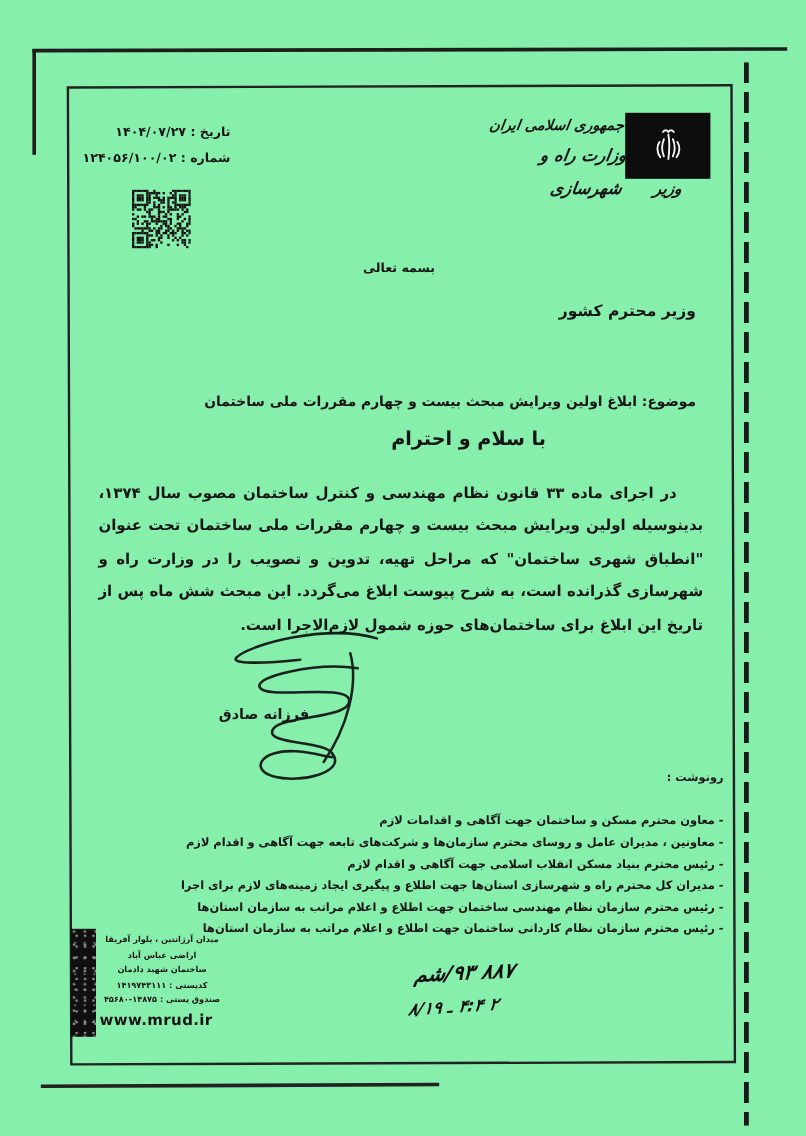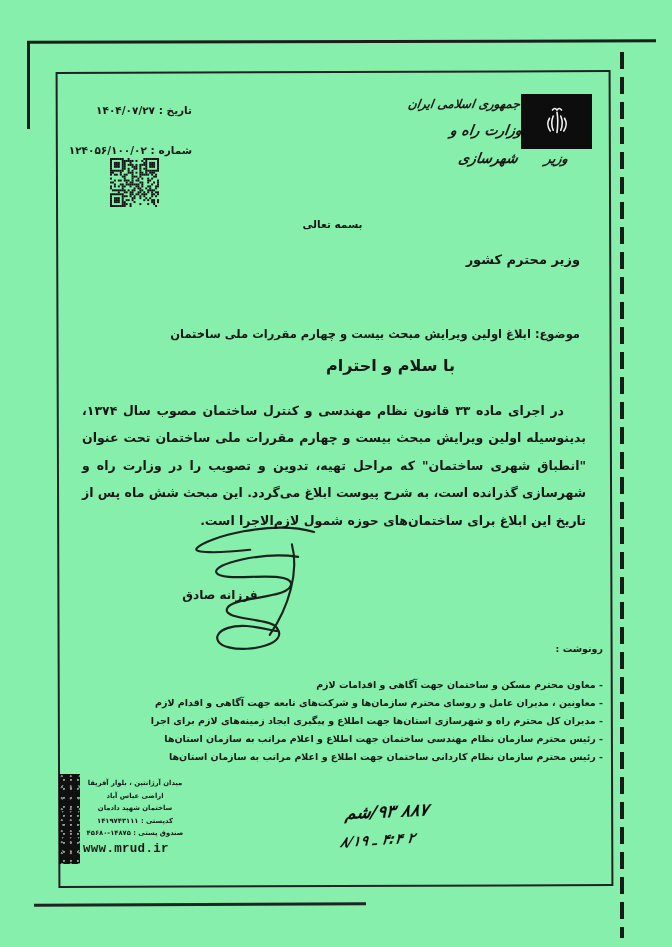--- a/index.html
+++ b/index.html
@@ -12,21 +12,21 @@
   
   .outer-top-line{left:27px;top:40px;width:629px;height:3px;background:#1d1d1d;transform:rotate(-0.12deg);}
   .outer-left-line{left:27px;top:41px;width:3px;height:88px;background:#1d1d1d;}
   .right-broken-line{left:620px;top:52px;width:4px;height:886px;
     background:repeating-linear-gradient(180deg,#191919 0 17px,transparent 17px 25px);}
   .outer-bottom-line{left:34px;top:903px;width:332px;height:3px;background:#222;transform:rotate(-0.25deg);}
   
   .letter-frame{left:57px;top:71px;width:551px;height:812px;border:2px solid #222;transform:rotate(-0.2deg);}
   
   .date-line{left:76px;top:104px;width:116px;direction:rtl;font-size:10.5px;font-weight:bold;white-space:nowrap;}
-  .number-line{left:70px;top:144px;width:122px;direction:rtl;font-size:10.5px;font-weight:bold;white-space:nowrap;}
+  .number-line{left:70px;top:126px;width:122px;direction:rtl;font-size:10.5px;font-weight:bold;white-space:nowrap;}
   .qr-box{left:110px;top:158px;width:49px;height:49px;}
   .qr-box svg{width:100%;height:100%;fill:#111;}
   .ministry-block{left:390px;top:92px;width:130px;text-align:right;direction:rtl;}
   .ministry-country{font-size:12px;font-weight:bold;font-style:italic;transform:skewX(-8deg);line-height:24px;}
   .ministry-name{font-size:14px;font-weight:bold;font-style:italic;transform:skewX(-8deg);line-height:28px;}
   .emblem-box{left:521px;top:94px;width:71px;height:55px;background:#0d0d0d;display:flex;align-items:center;justify-content:center;}
   .emblem-box svg{width:30px;height:36px;stroke:#f4f4f4;fill:none;stroke-width:2.1;stroke-linecap:round;}
   .office-title{left:521px;top:151px;width:71px;text-align:center;font-size:13px;font-weight:bold;font-style:italic;transform:skewX(-10deg);}
   
   .besmele{left:57px;top:218px;width:551px;text-align:center;font-size:10.5px;font-weight:bold;direction:rtl;}
@@ -43,21 +43,21 @@
   .cc-block{right:69px;top:640px;width:470px;direction:rtl;text-align:right;font-size:9.5px;font-weight:bold;line-height:18px;}
   .cc-heading{margin-bottom:18px;}
   
   .footer-strip{left:59px;top:774px;width:21px;height:90px;background-color:#101010;
     background-image:radial-gradient(circle at 30% 20%,#8a8a8a 0 .8px,transparent 1.4px),
       radial-gradient(circle at 70% 65%,#9a9a9a 0 .7px,transparent 1.3px),
       radial-gradient(circle at 45% 90%,#777 0 .6px,transparent 1.2px);
     background-size:9px 11px,7px 9px,8px 13px;}
   .footer-address{left:83px;top:777px;width:104px;direction:rtl;text-align:center;
     font-size:6.8px;font-weight:bold;line-height:12.6px;white-space:nowrap;}
-  .footer-website{left:83px;top:842px;width:104px;text-align:left;font-size:12.5px;font-weight:bold;letter-spacing:.3px;direction:ltr;font-family:Liberation Mono, monospace;}
+  .footer-website{left:83px;top:842px;width:104px;text-align:left;font-size:12.5px;font-weight:bold;letter-spacing:.3px;direction:ltr;}
   
   .handwritten-note{left:212px;top:790px;width:225px;height:78px;transform:rotate(-2.5deg);}
   .hw-line1{position:absolute;top:14px;right:8px;direction:rtl;font-size:17px;font-weight:bold;font-style:italic;
     transform:skewX(-9deg);letter-spacing:2px;color:#0d0d0d;white-space:nowrap;}
   .hw-line2{position:absolute;top:44px;right:22px;direction:rtl;font-size:14px;font-weight:bold;font-style:italic;
     transform:skewX(-12deg) rotate(-1deg);letter-spacing:1.5px;color:#101010;white-space:nowrap;}
 </style>
 </head>
 <body>
 
@@ -420,20 +420,21 @@
       <path d="M145 32 C153 62 142 102 120 134"></path>
       <path d="M128 126 C142 144 98 154 74 148 C50 142 60 122 94 124 C120 126 134 134 128 126"></path>
     </svg>
   </div>
   <div class="abs signature-name">فرزانه صادق</div>
 
   <div class="abs cc-block">
     <div class="cc-heading">رونوشت :</div>
     <div>- معاون محترم مسکن و ساختمان جهت آگاهی و اقدامات لازم</div>
     <div>- معاونین ، مدیران عامل و روسای محترم سازمان‌ها و شرکت‌های تابعه جهت آگاهی و اقدام لازم</div>
+    <div>- رئیس محترم بنیاد مسکن انقلاب اسلامی جهت آگاهی و اقدام لازم</div>
     <div>- مدیران کل محترم راه و شهرسازی استان‌ها جهت اطلاع و پیگیری ایجاد زمینه‌های لازم برای اجرا</div>
     <div>- رئیس محترم سازمان نظام مهندسی ساختمان جهت اطلاع و اعلام مراتب به سازمان استان‌ها</div>
     <div>- رئیس محترم سازمان نظام کاردانی ساختمان جهت اطلاع و اعلام مراتب به سازمان استان‌ها</div>
   </div>
 
   <div class="abs footer-strip"></div>
   <div class="abs footer-address">
     <div>میدان آرژانتین ، بلوار آفریقا</div>
     <div>اراضی عباس آباد</div>
     <div>ساختمان شهید دادمان</div>

